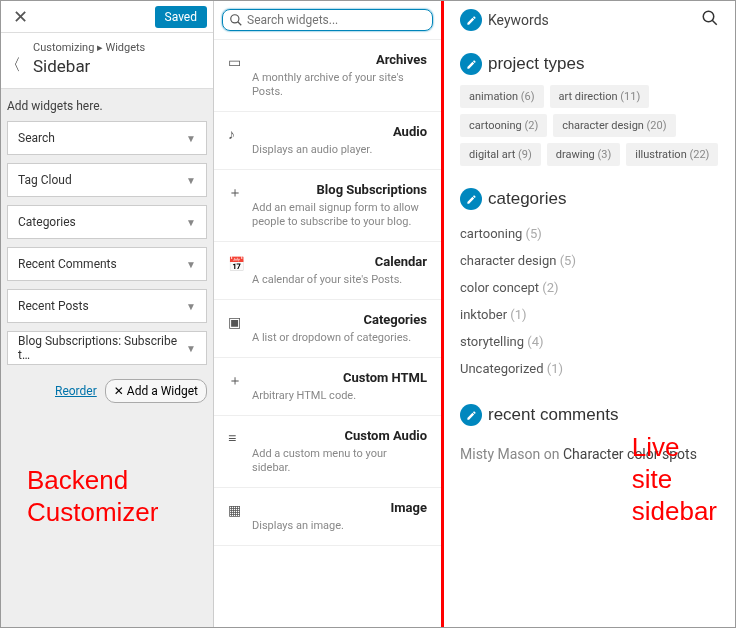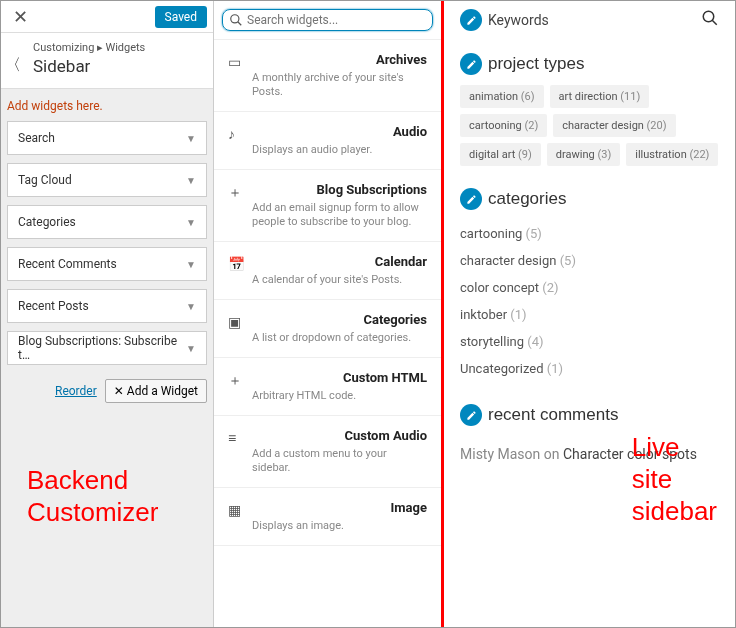--- a/index.html
+++ b/index.html
@@ -8,27 +8,27 @@
 
 
 .left { width: 213px; background: #eee; border-right: 1px solid #ccc; display: flex; flex-direction: column; }
 .left-top { height: 32px; background: #fff; border-bottom: 1px solid #ddd; display: flex; align-items: center; justify-content: space-between; padding: 0 6px; }
 .close-x { font-size: 18px; color: #555; cursor: pointer; padding: 2px 6px; }
 .saved-btn { background: #0085ba; color: #fff; border: none; padding: 4px 10px; border-radius: 3px; font-size: 12px; cursor: pointer; }
 .crumb-row { background: #fff; padding: 8px 10px 12px 10px; border-bottom: 1px solid #ddd; position: relative; }
 .back-ch { position: absolute; left: 4px; top: 22px; font-size: 16px; color: #333; }
 .crumb-text { font-size: 11px; color: #555; margin-left: 22px; }
 .crumb-title { font-size: 17px; color: #333; margin-left: 22px; margin-top: 2px; }
-.add-msg { font-size: 12px; color: #c2410c; padding: 10px 0 8px 6px; }
+.add-msg { font-size: 12px; color: #404040; padding: 10px 0 8px 6px; }
 .wlist { padding: 0 6px; }
 .wrow { background: #fff; border: 1px solid #ccc; margin-bottom: 8px; height: 34px; display: flex; align-items: center; justify-content: space-between; padding: 0 10px; font-size: 12px; color: #333; cursor: pointer; }
 .wrow .car { color: #888; font-size: 10px; }
 .bot-row { display: flex; justify-content: flex-end; padding: 6px; gap: 8px; align-items: center; }
 .reorder { color: #0073aa; font-size: 12px; text-decoration: underline; cursor: pointer; }
-.addw-btn { background: #f7f7f7; border: 1px solid #aaa; padding: 4px 8px; font-size: 12px; cursor: pointer; border-radius: 2px; }
+.addw-btn { background: #f7f7f7; border: 1px solid #aaa; padding: 4px 8px; font-size: 12px; cursor: pointer; border-radius: 10px; }
 .annot1 { position: absolute; bottom: 100px; left: 27px; color: #ff0000; font-size: 26px; line-height: 32px; font-family: Arial; }
 
 
 .mid { width: 230px; background: #fff; border-right: 3px solid #ff0000; display: flex; flex-direction: column; }
 .srch-wrap { padding: 8px; border-bottom: 1px solid #eee; }
 .srch-box { display: flex; align-items: center; border: 1px solid #0085ba; border-radius: 8px; padding: 3px 6px; box-shadow: 0 0 2px #0085ba; }
 .srch-box svg { width: 14px; height: 14px; margin-right: 4px; }
 .srch-box input { border: none; outline: none; flex: 1; font-size: 12px; }
 .avail-list { flex: 1; overflow-y: auto; }
 .av-item { border-bottom: 1px solid #eee; padding: 12px 14px; display: flex; cursor: pointer; }

